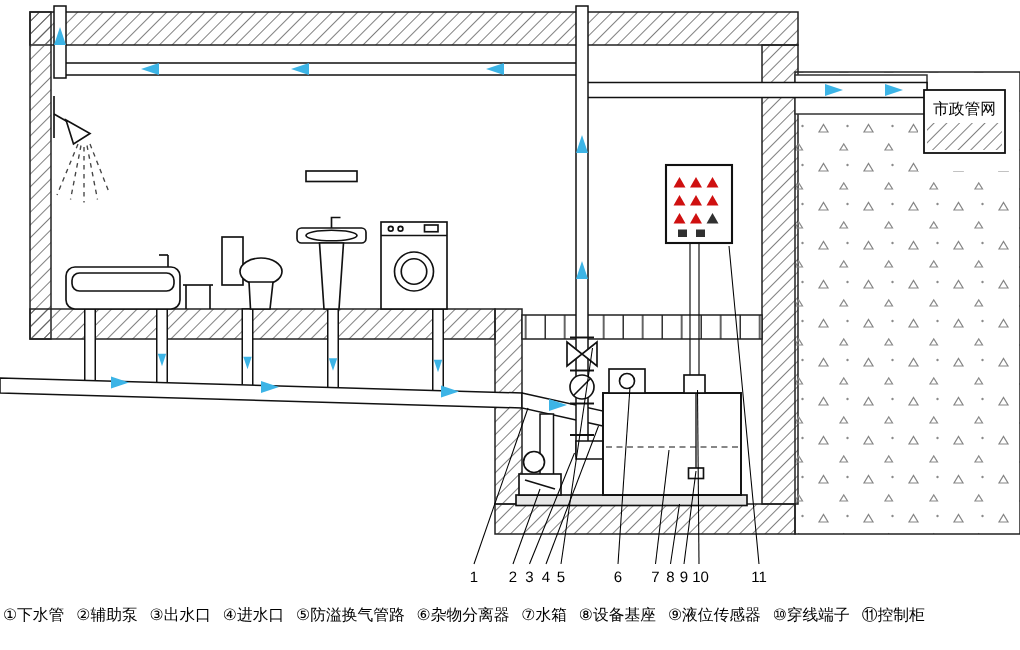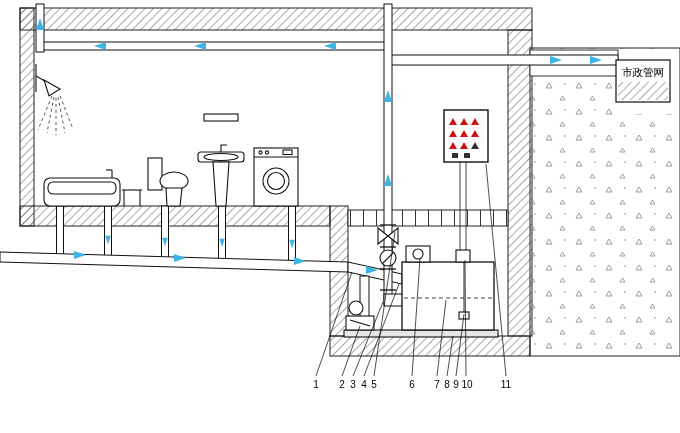--- a/index.html
+++ b/index.html
@@ -233,13 +233,26 @@
     <text x="374" y="388">5</text>
     <text x="412" y="388">6</text>
     <text x="437" y="388">7</text>
     <text x="447" y="388">8</text>
     <text x="456" y="388">9</text>
     <text x="467" y="388">10</text>
     <text x="506" y="388">11</text>
   </g>
 </svg>
 
+<div id="legend">
+  <span>①下水管</span>
+  <span>②辅助泵</span>
+  <span>③出水口</span>
+  <span>④进水口</span>
+  <span>⑤防溢换气管路</span>
+  <span>⑥杂物分离器</span>
+  <span>⑦水箱</span>
+  <span>⑧设备基座</span>
+  <span>⑨液位传感器</span>
+  <span>⑩穿线端子</span>
+  <span>⑪控制柜</span>
 </div>
+</div>
 
 </body></html>

